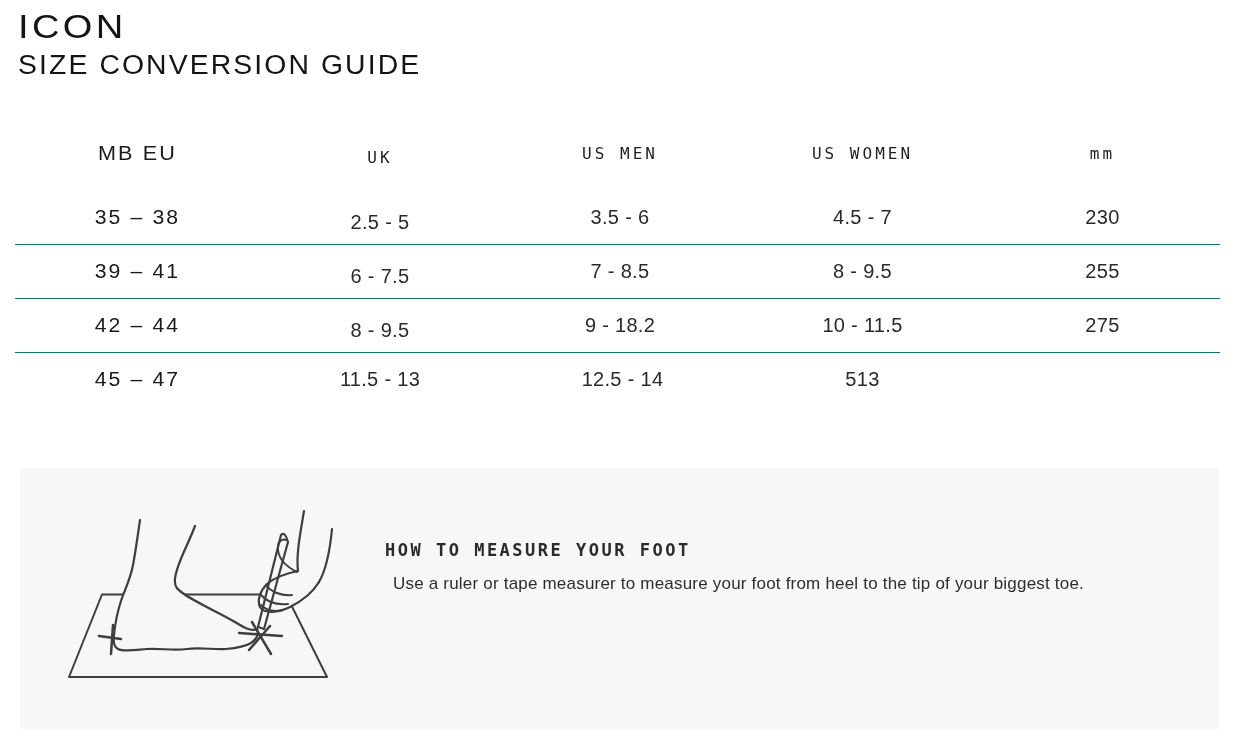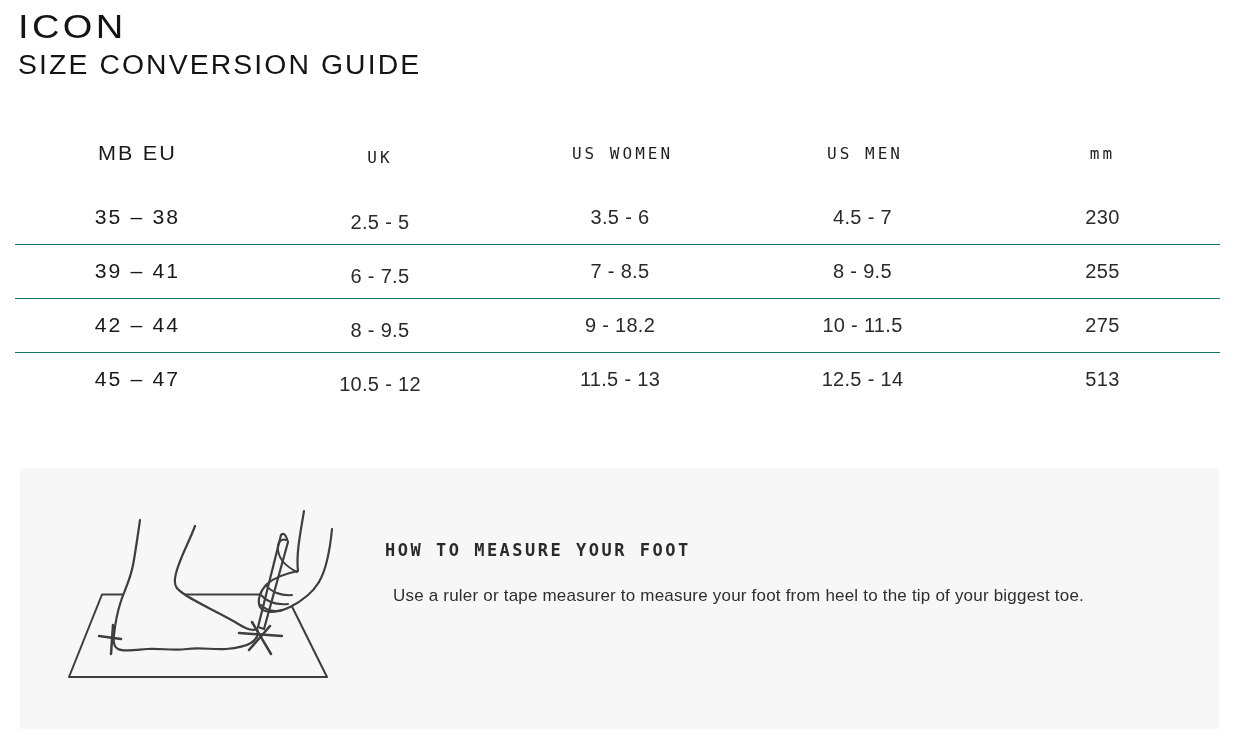--- a/index.html
+++ b/index.html
@@ -27,36 +27,36 @@
   .data-row{height:53px;}
   .data-row.lined{border-bottom:1px solid #0f766e;}
   .cell-eu{font-size:20px;letter-spacing:2px;color:#1a1a1a;transform:scaleX(1.06);}
   .cell-num{font-size:20px;letter-spacing:0.3px;color:#2a2a2a;}
 
   
   .measure-panel{left:20px;top:468px;width:1199px;height:261px;background:#f7f7f8;}
   .illus{left:25px;top:25px;width:315px;height:205px;}
   .measure-text{left:365px;top:72px;width:778px;}
   .measure-heading{font-family:"DejaVu Sans Mono","Liberation Mono",monospace;
-                   font-size:17px;letter-spacing:2.5px;color:#2a2a2a;margin:0 0 22px 0;}
+                   font-size:17px;letter-spacing:2.5px;color:#2a2a2a;margin:0 0 10px 0;}
   .measure-text p{font-size:17px;line-height:27.5px;letter-spacing:0.2px;color:#2e2e2e;
                   margin:0 0 10px 8px;max-width:765px;}
 </style>
 </head>
 <body>
 
 <div class="abs page-title">ICON</div>
 <div class="abs page-subtitle">SIZE CONVERSION GUIDE</div>
 
 <div class="abs size-table">
   <div class="trow header-row">
     <div class="c c0 hcell-eu">MB EU</div>
     <div class="c c1 hcell-mono">UK</div>
+    <div class="c c2 hcell-mono">US MEN</div>
     <div class="c c3 hcell-mono">US WOMEN</div>
-    <div class="c c2 hcell-mono">US MEN</div>
     <div class="c c4 hcell-mono">mm</div>
   </div>
   <div class="spacer"></div>
 
   <div class="trow data-row lined">
     <div class="c c0 cell-eu">35 – 38</div>
     <div class="c c1 cell-num">2.5 - 5</div>
     <div class="c c2 cell-num">3.5 - 6</div>
     <div class="c c3 cell-num">4.5 - 7</div>
     <div class="c c4 cell-num">230</div>
@@ -73,21 +73,20 @@
   <div class="trow data-row lined">
     <div class="c c0 cell-eu">42 – 44</div>
     <div class="c c1 cell-num">8 - 9.5</div>
     <div class="c c2 cell-num">9 - 18.2</div>
     <div class="c c3 cell-num">10 - 11.5</div>
     <div class="c c4 cell-num">275</div>
   </div>
 
   <div class="trow data-row">
     <div class="c c0 cell-eu">45 – 47</div>
-    <div class="c c1 cell-num">10.5 - 12</div>
     <div class="c c2 cell-num">11.5 - 13</div>
     <div class="c c3 cell-num">12.5 - 14</div>
     <div class="c c4 cell-num">513</div>
   </div>
 </div>
 
 <div class="abs measure-panel">
 
   <svg class="abs illus" viewBox="0 0 315 205" fill="none" xmlns="http://www.w3.org/2000/svg">
 

